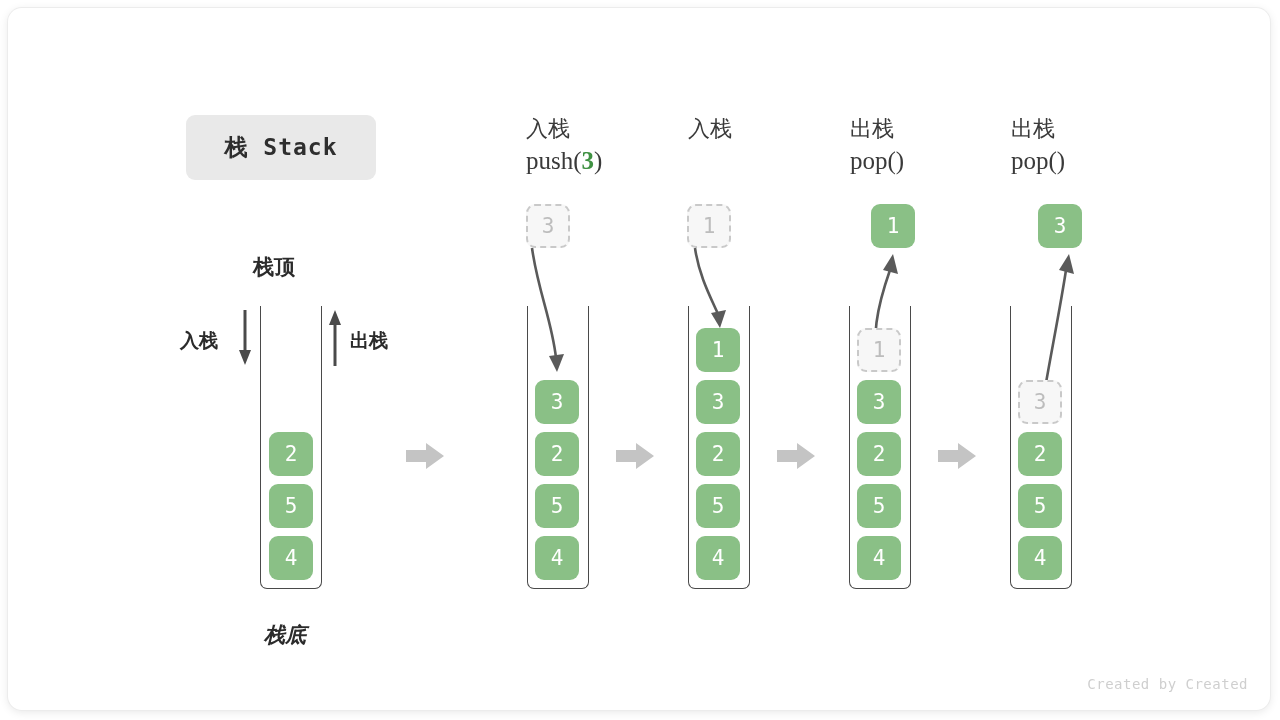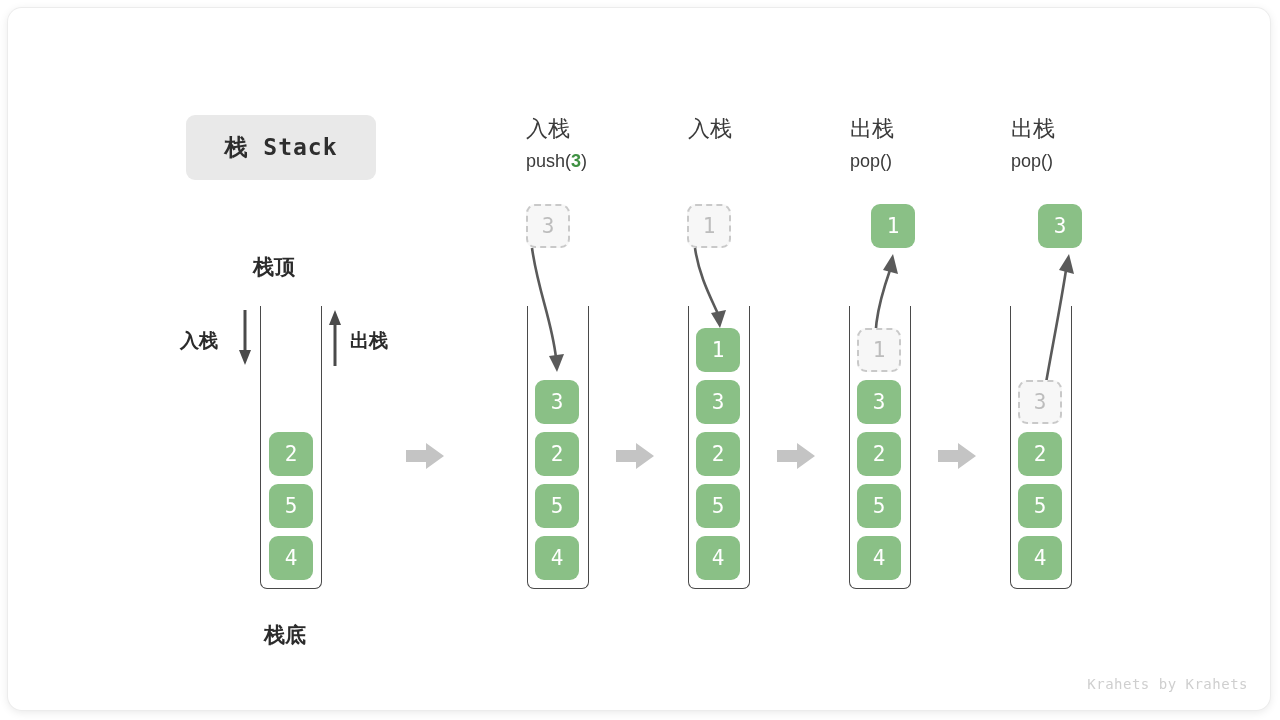--- a/index.html
+++ b/index.html
@@ -15,22 +15,22 @@
 
   
   #title-badge{left:178px;top:107px;width:190px;height:65px;background:#e9e9e9;
     border-radius:9px;display:flex;align-items:center;justify-content:center;}
   #title-badge .t{font-family:"DejaVu Sans Mono","Liberation Mono",monospace;
     font-size:23px;font-weight:700;color:#2e2e2e;letter-spacing:1px;}
 
   
   .col-head{width:170px;text-align:left;}
   .col-head .l1{font-size:22px;color:#3a3a3a;font-weight:400;line-height:30px;}
-  .col-head .l2{font-family:Liberation Sans, sans-serif;
-     font-size:18px;color:#3a3a3a;line-height:34px;}
+  .col-head .l2{font-family:Liberation Serif, serif;
+     font-size:25px;color:#3a3a3a;line-height:34px;}
   .col-head .l2 .num{color:#3f9142;font-weight:700;}
 
   
   .stack-box{border-left:1.6px solid #4a4a4a;border-right:1.6px solid #4a4a4a;
      border-bottom:1.6px solid #4a4a4a;border-top:none;
      border-bottom-left-radius:7px;border-bottom-right-radius:7px;
      box-sizing:border-box;background:transparent;}
 
   
   .cell{width:44px;height:44px;border-radius:9px;background:#8ac086;
@@ -75,21 +75,21 @@
   </svg>
   <div class="abs cn-bold-sm" style="left:342px;top:320px;">出栈</div>
 
   <div class="abs stack-box" style="left:252px;top:298px;width:62px;height:283px;"></div>
   <div class="abs" id="col0-cells" style="left:261px;top:424px;width:44px;">
       <div class="cell" style="margin-bottom: 8px;">2</div>
       <div class="cell" style="margin-bottom: 8px;">5</div>
       <div class="cell" style="margin-bottom: 0px;">4</div>
     </div>
 
-  <div class="abs cn-bold" style="left:256px;top:613px;">栈底</div>
+  <div class="abs cn-bold" style="left:256px;top:613px;font-style:italic;">栈底</div>
 
   <svg class="abs flow-arrow" style="left:398px;top:433px;" viewBox="0 0 40 30">
     <polygon points="0,9 20,9 20,2 38,15 20,28 20,21 0,21" fill="#c4c4c4"></polygon>
   </svg>
 
   <div class="abs col-head" style="left:518px;top:106px;">
     <div class="l1">入栈</div>
     <div class="l2"><span>push(</span><span class="num">3</span><span>)</span></div>
   </div>
   <div class="abs cell ghost" style="left:518px;top:196px;">3</div>
@@ -162,14 +162,14 @@
     <polygon points="61,6 51,22 66,26" fill="#5a5a5a"></polygon>
   </svg>
   <div class="abs stack-box" style="left:1002px;top:298px;width:62px;height:283px;"></div>
   <div class="abs cell ghost" style="left:1010px;top:372px;">3</div>
   <div class="abs" id="col4-cells" style="left:1010px;top:424px;width:44px;">
       <div class="cell" style="margin-bottom: 8px;">2</div>
       <div class="cell" style="margin-bottom: 8px;">5</div>
       <div class="cell" style="margin-bottom: 0px;">4</div>
     </div>
 
-  <div class="abs" id="credit">Krahets by Krahets</div>
+  <div class="abs" id="credit">Created by Created</div>
 </div>
 
 </body></html>

